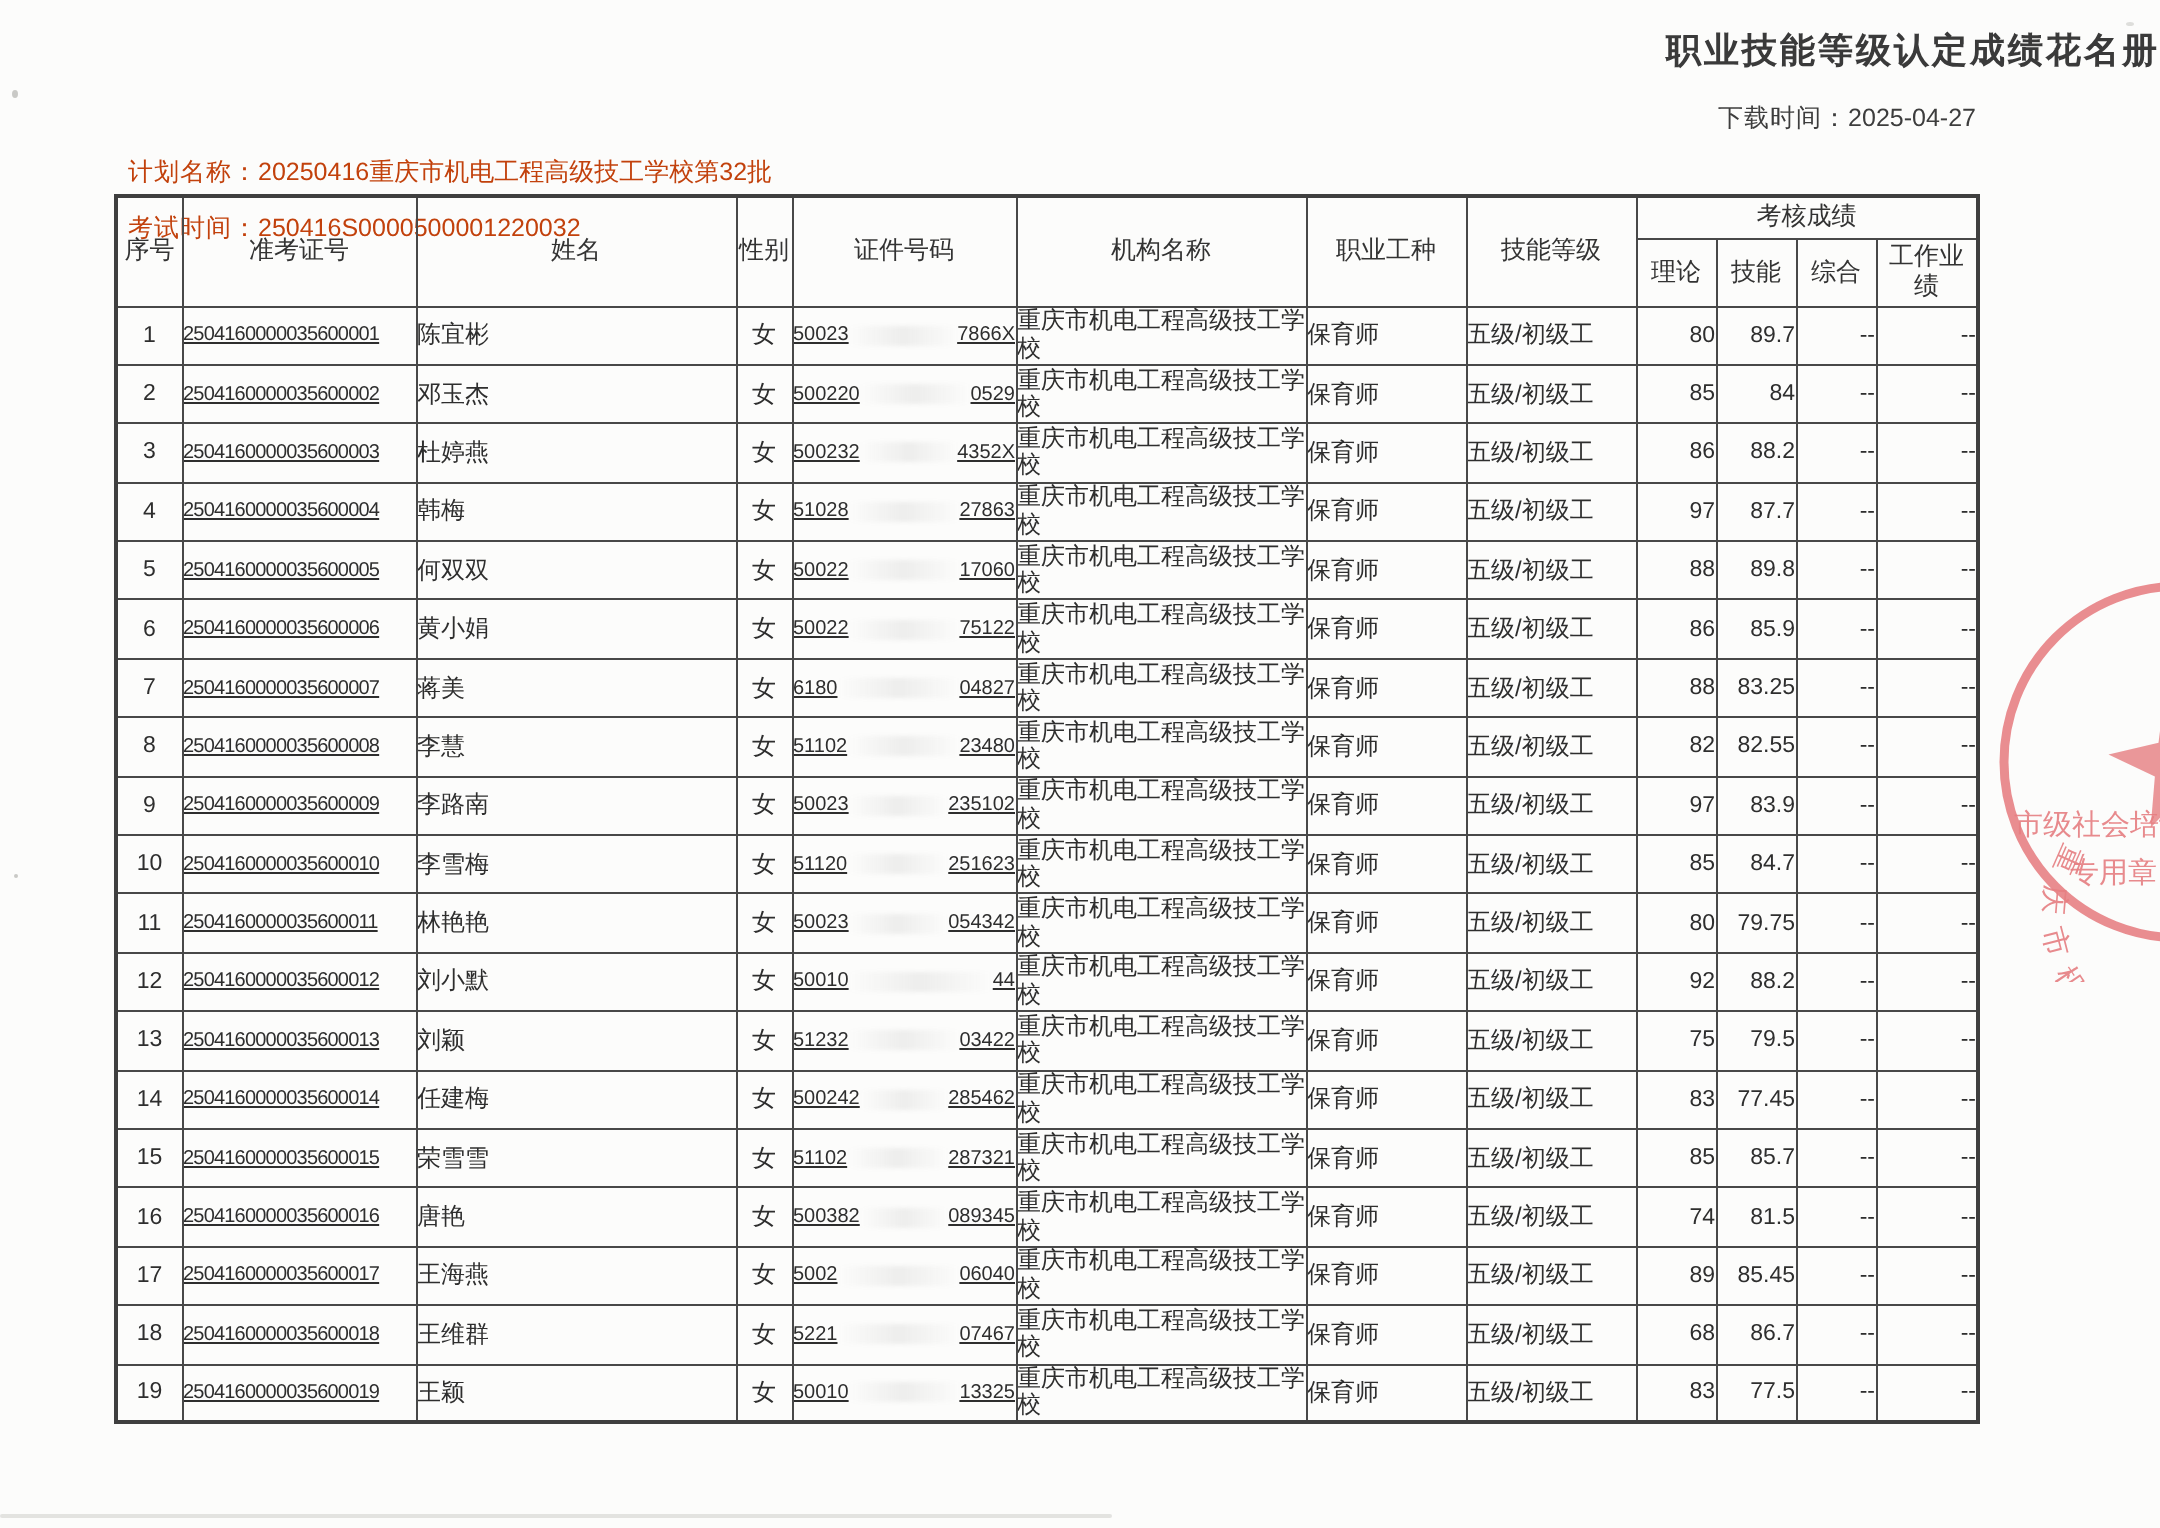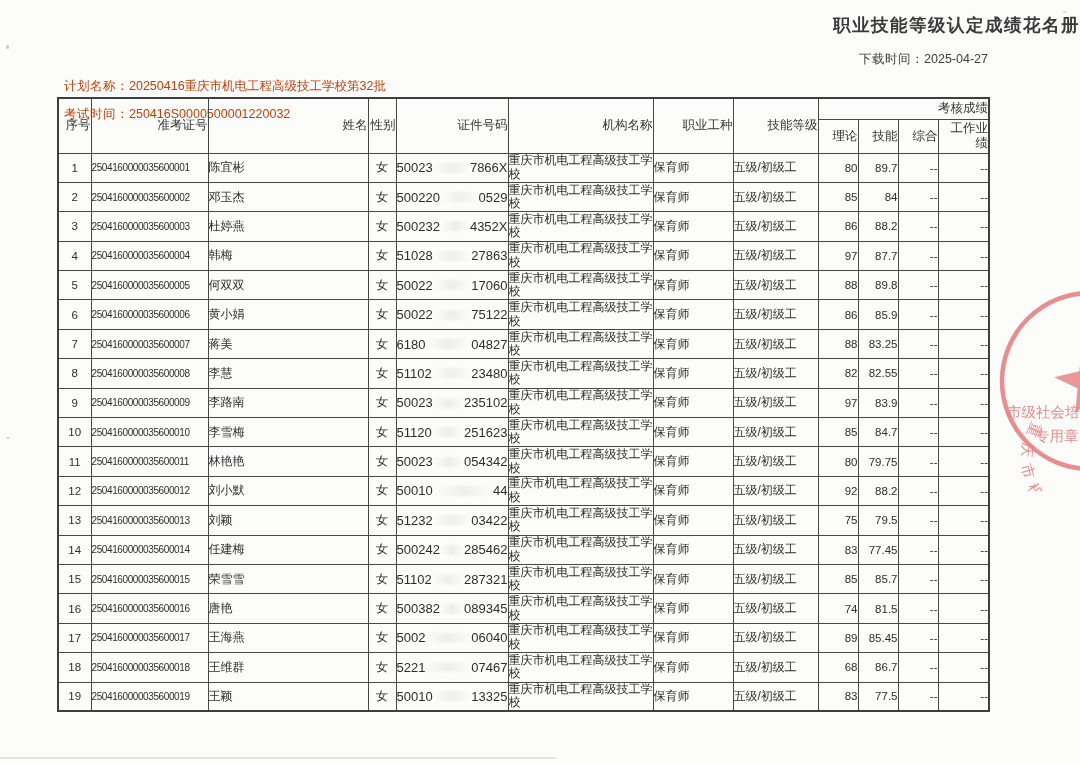--- a/index.html
+++ b/index.html
@@ -34,34 +34,34 @@
   }
   table.roster th,table.roster td{
     border:1.5px solid #484848;
     font-weight:normal;
     padding:0;
     overflow:hidden;
     color:#2e2e2e;
   }
   table.roster th{
     font-size:12.5px;
-    text-align:right;
+    text-align:center;
     color:#333;
     font-weight:500;
     line-height:15px;
   }
   tr.hdr-top{height:21px;}
   tr.hdr-bot{height:34px;}
   tr.data-row{height:29.4px;}
   th.th-work{padding:0 10px;}
   td.c-no{text-align:center;font-size:11.5px;}
-  td.c-ticket{font-size:10px;letter-spacing:-0.4px;padding-left:3px;white-space:nowrap;}
+  td.c-ticket{font-size:10px;letter-spacing:-0.4px;padding-left:3px;white-space:nowrap;text-decoration:underline;}
   td.c-name{font-size:12px;padding-left:5px;margin-top:42px;}
   td.c-gender{text-align:center;font-size:12px;}
-  td.c-id{font-size:13px;padding:0 5px;}
+  td.c-id{font-size:10px;padding:0 5px;text-decoration:underline;}
   td.c-id .id-wrap{display:flex;justify-content:space-between;align-items:center;}
   td.c-id .id-mid{flex:1;height:10px;background:linear-gradient(90deg,transparent,rgba(110,110,110,0.10),transparent);filter:blur(1px);}
   td.c-id span{filter:blur(0.2px);}
   td.c-org{font-size:12px;line-height:13.5px;padding:1px 4px;}
   td.c-occ,td.c-lvl{font-size:12px;padding-left:6px;}
   td.c-score{font-size:11.5px;text-align:right;padding-right:5px;}
   td.c-dash{color:#4a4a4a;}
 
   .stamp{
     position:absolute;left:995px;top:271px;

